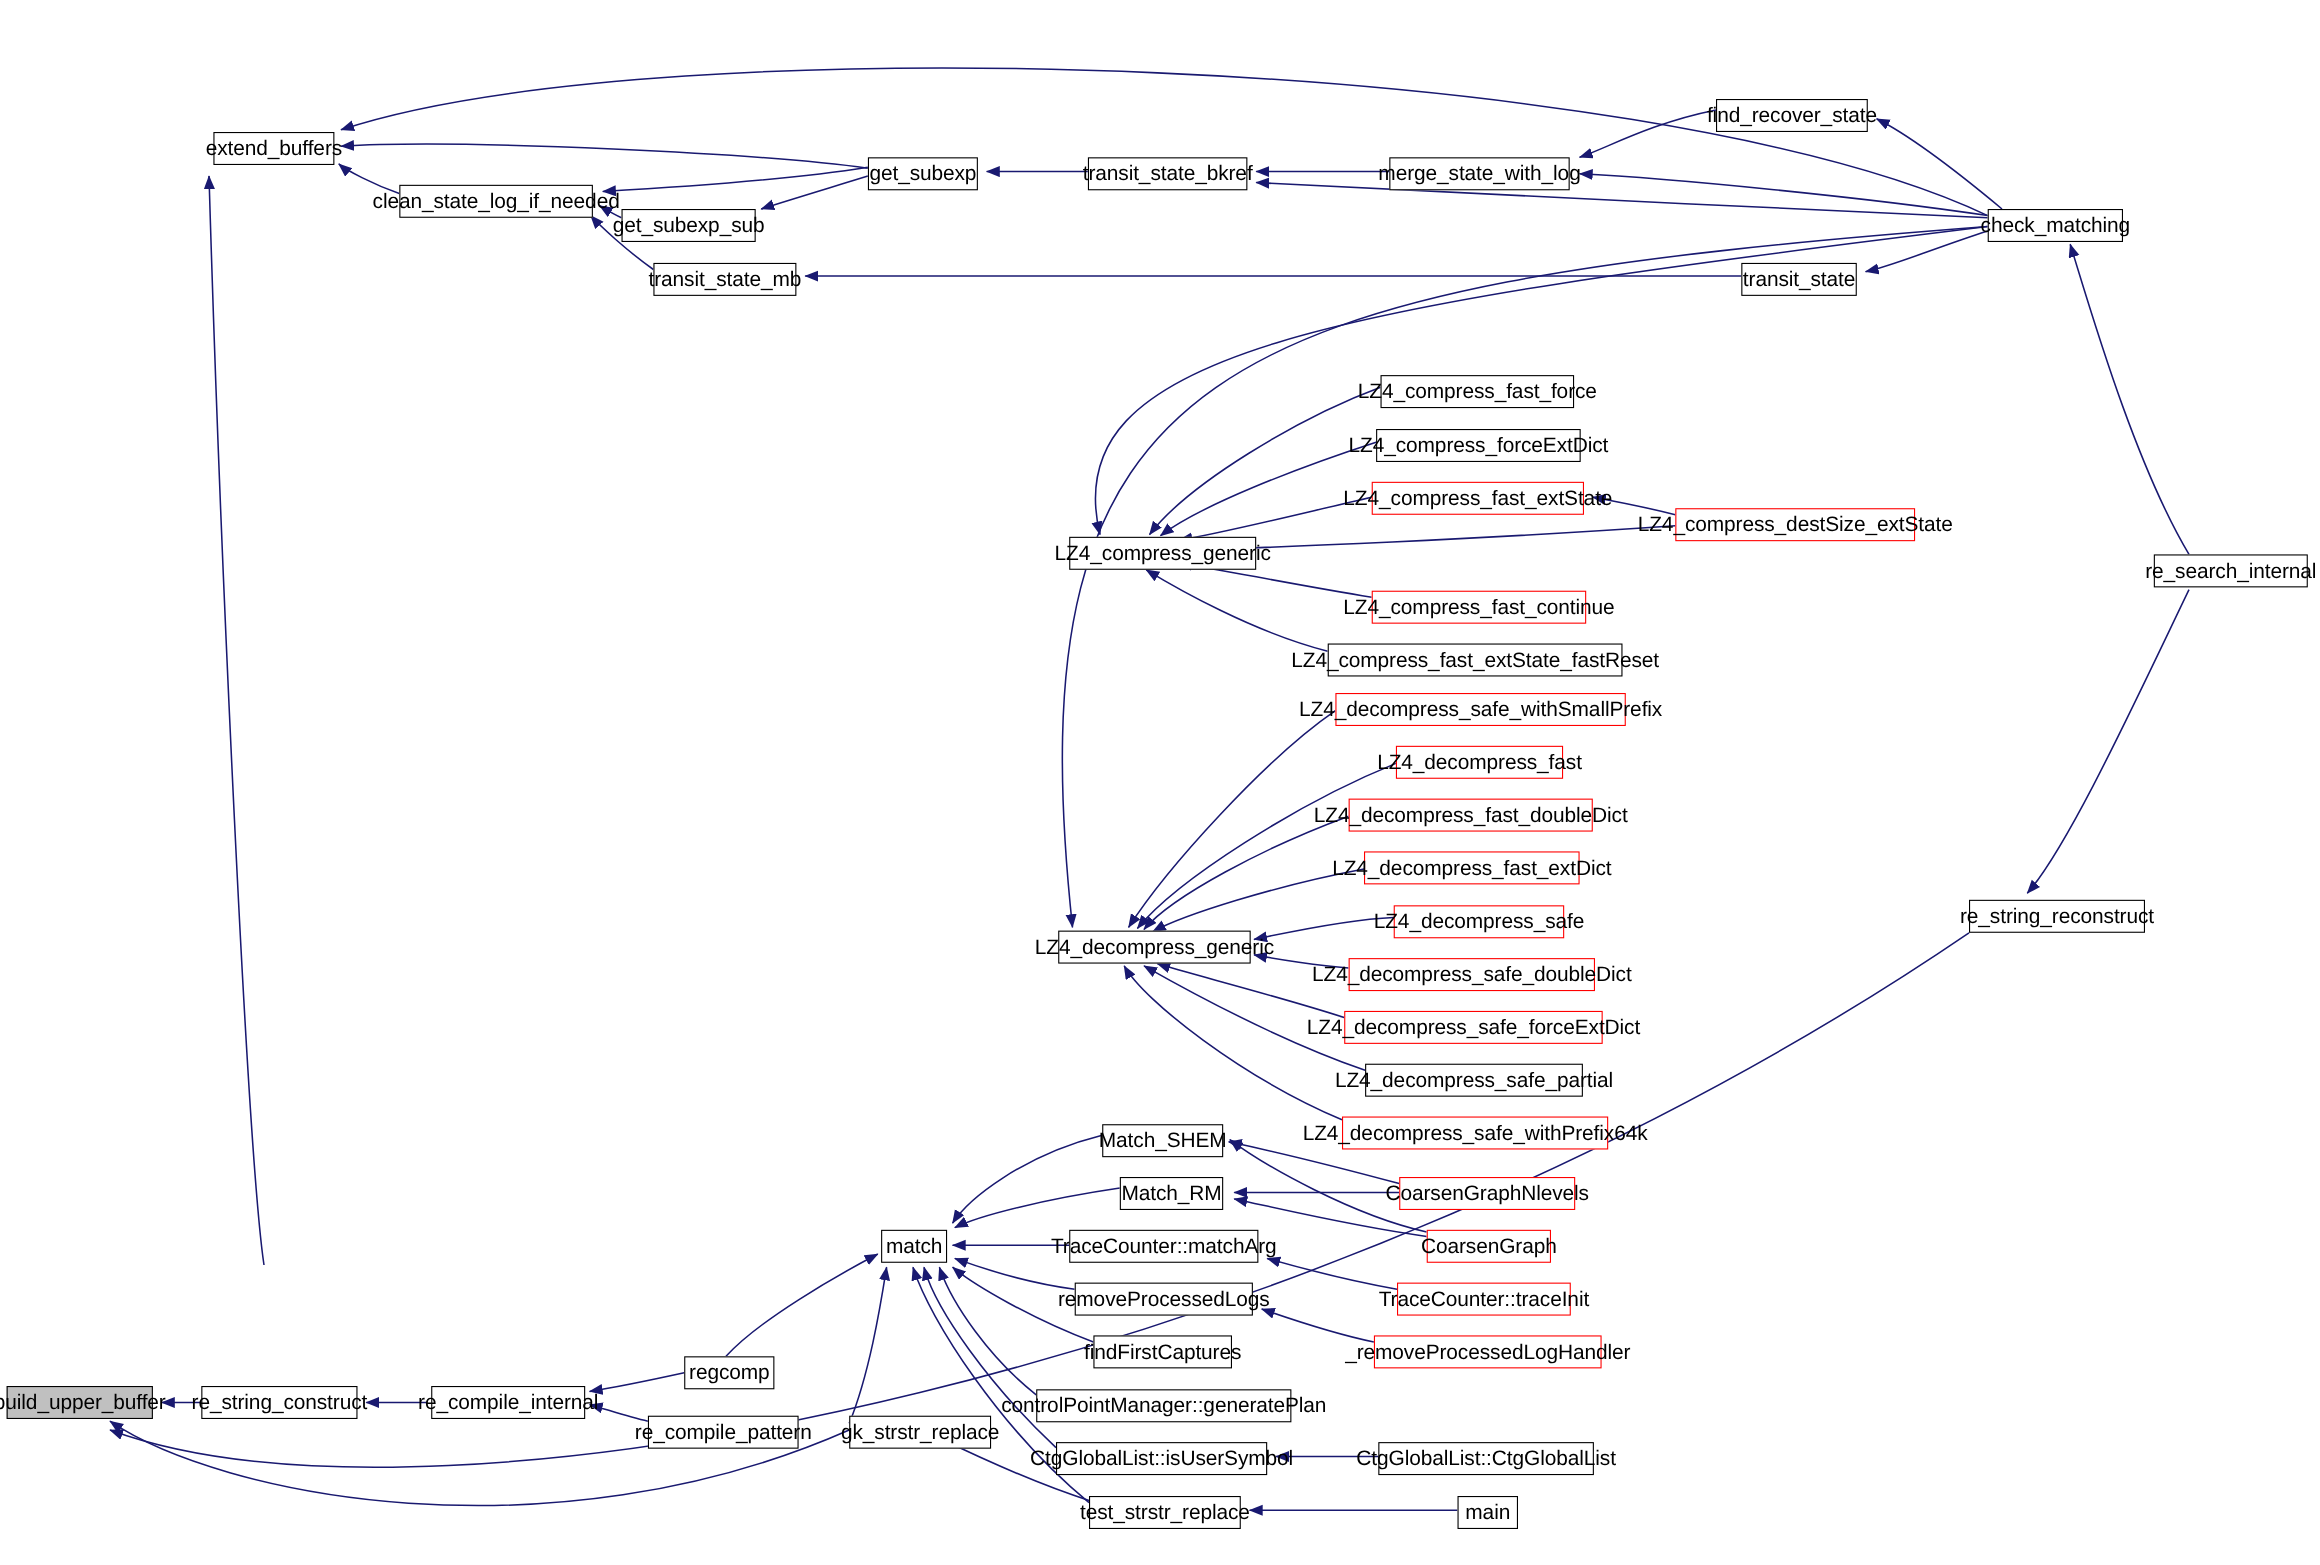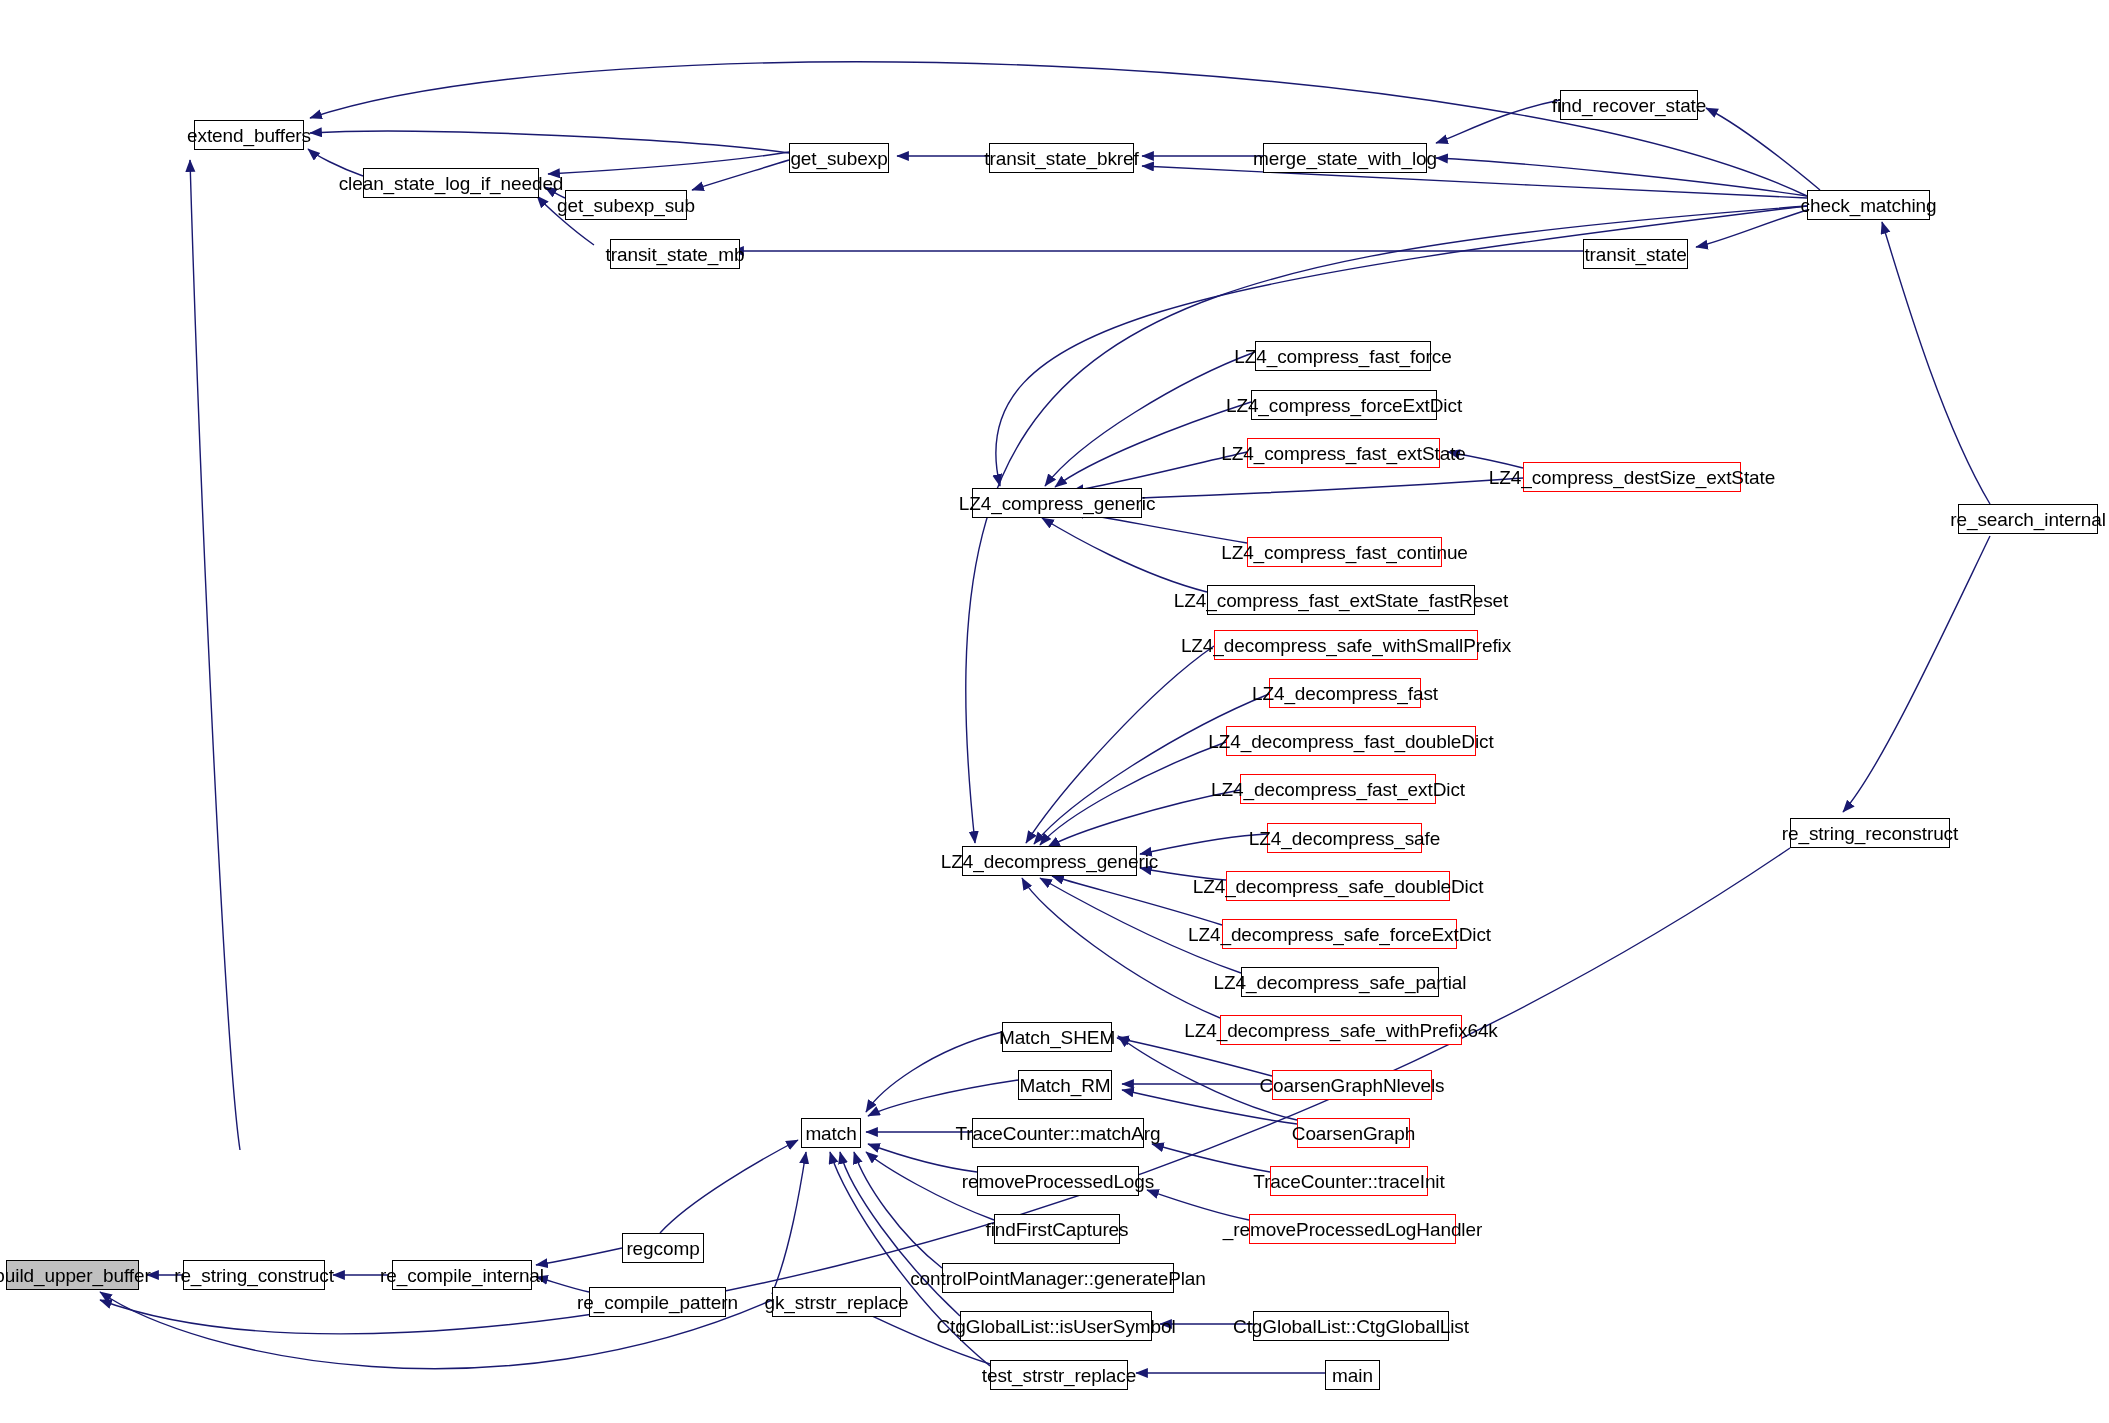--- a/index.html
+++ b/index.html
@@ -123,39 +123,39 @@
         <path d="M 183 1275 L 147 1275" fill="none" stroke="#191970" stroke-width="1.4" marker-end="url(#arrow)"></path>
         <path d="M 240 1150 C 225 1050, 200 500, 190 160" fill="none" stroke="#191970" stroke-width="1.4" marker-end="url(#arrow)"></path>
         <path d="M 772 1300 C 500 1420, 200 1360, 100 1292" fill="none" stroke="#191970" stroke-width="1.4" marker-end="url(#arrow)"></path>
       </g>
   </svg>
   <div id="node-layer">
       <div class="node black" style="left: 194px; top: 120px; width: 110px;">extend_buffers</div>
       <div class="node black" style="left: 363px; top: 168px; width: 176px;">clean_state_log_if_needed</div>
       <div class="node black" style="left: 565px; top: 190px; width: 122px;">get_subexp_sub</div>
       <div class="node black" style="left: 789px; top: 143px; width: 100px;">get_subexp</div>
-      <div class="node black" style="left: 594px; top: 239px; width: 130px; margin-left: 16px;">transit_state_mb</div>
+      <div class="node black" style="left: 594px; top: 239px; width: 130px;">transit_state_mb</div>
       <div class="node black" style="left: 989px; top: 143px; width: 145px;">transit_state_bkref</div>
       <div class="node black" style="left: 1263px; top: 143px; width: 164px;">merge_state_with_log</div>
       <div class="node black" style="left: 1560px; top: 90px; width: 138px;">find_recover_state</div>
       <div class="node black" style="left: 1583px; top: 239px; width: 105px;">transit_state</div>
       <div class="node black" style="left: 1807px; top: 190px; width: 123px;">check_matching</div>
       <div class="node black" style="left: 1958px; top: 504px; width: 140px;">re_search_internal</div>
       <div class="node black" style="left: 1790px; top: 818px; width: 160px;">re_string_reconstruct</div>
       <div class="node black" style="left: 972px; top: 488px; width: 170px;">LZ4_compress_generic</div>
       <div class="node black" style="left: 1255px; top: 341px; width: 176px;">LZ4_compress_fast_force</div>
       <div class="node black" style="left: 1251px; top: 390px; width: 186px;">LZ4_compress_forceExtDict</div>
       <div class="node red" style="left: 1247px; top: 438px; width: 193px;">LZ4_compress_fast_extState</div>
       <div class="node red" style="left: 1523px; top: 462px; width: 218px;">LZ4_compress_destSize_extState</div>
       <div class="node red" style="left: 1247px; top: 537px; width: 195px;">LZ4_compress_fast_continue</div>
       <div class="node black" style="left: 1207px; top: 585px; width: 268px;">LZ4_compress_fast_extState_fastReset</div>
       <div class="node black" style="left: 962px; top: 846px; width: 175px;">LZ4_decompress_generic</div>
       <div class="node red" style="left: 1214px; top: 630px; width: 264px;">LZ4_decompress_safe_withSmallPrefix</div>
       <div class="node red" style="left: 1269px; top: 678px; width: 152px;">LZ4_decompress_fast</div>
-      <div class="node red" style="left: 1226px; top: 726px; width: 250px;">LZ4_decompress_fast_doubleDict</div>
+      <div class="node red" style="left: 1226px; top: 726px; width: 222px;">LZ4_decompress_fast_doubleDict</div>
       <div class="node red" style="left: 1240px; top: 774px; width: 196px;">LZ4_decompress_fast_extDict</div>
       <div class="node red" style="left: 1267px; top: 823px; width: 155px;">LZ4_decompress_safe</div>
       <div class="node red" style="left: 1226px; top: 871px; width: 224px;">LZ4_decompress_safe_doubleDict</div>
       <div class="node red" style="left: 1222px; top: 919px; width: 235px;">LZ4_decompress_safe_forceExtDict</div>
       <div class="node black" style="left: 1241px; top: 967px; width: 198px;">LZ4_decompress_safe_partial</div>
       <div class="node red" style="left: 1220px; top: 1015px; width: 242px;">LZ4_decompress_safe_withPrefix64k</div>
       <div class="node black" style="left: 801px; top: 1118px; width: 60px;">match</div>
       <div class="node black" style="left: 1002px; top: 1022px; width: 110px;">Match_SHEM</div>
       <div class="node black" style="left: 1018px; top: 1070px; width: 94px;">Match_RM</div>
       <div class="node black" style="left: 972px; top: 1118px; width: 172px;">TraceCounter::matchArg</div>

